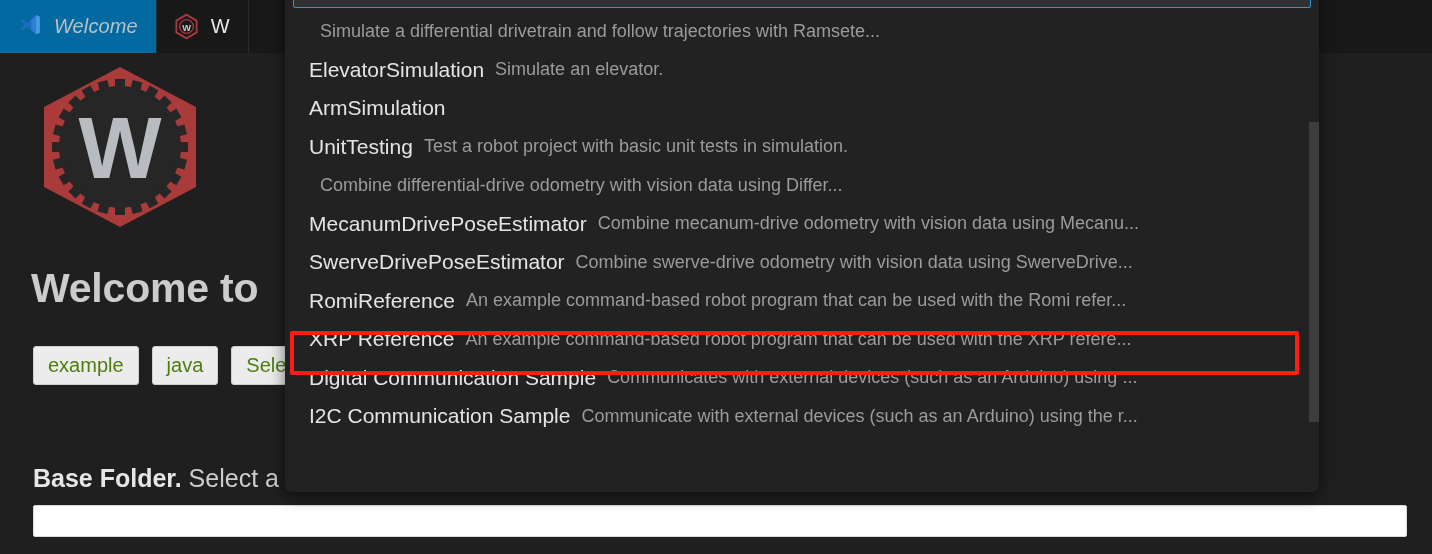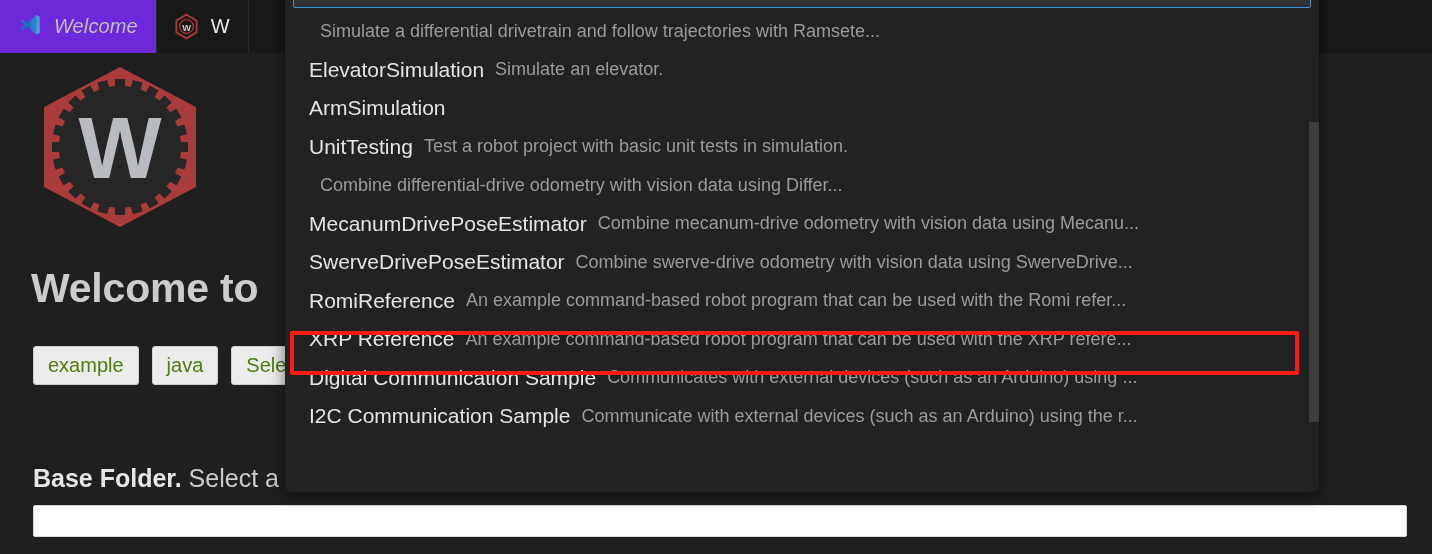--- a/index.html
+++ b/index.html
@@ -34,21 +34,21 @@
     align-items: stretch;
     border-bottom: 1px solid #2b2b2b;
   }
   .tab {
     display: flex;
     align-items: center;
     gap: 11px;
     padding: 0 18px 0 16px;
     height: 53px;
     box-sizing: border-box;
-    background: #6d28d9;
+    background: #0369a1;
     border-right: 1px solid #2b2b2b;
     cursor: pointer;
     position: relative;
   }
   .tab.inactive {
     background: #181818;
   }
   .tab-label {
     font-size: 20px;
     font-style: italic;

